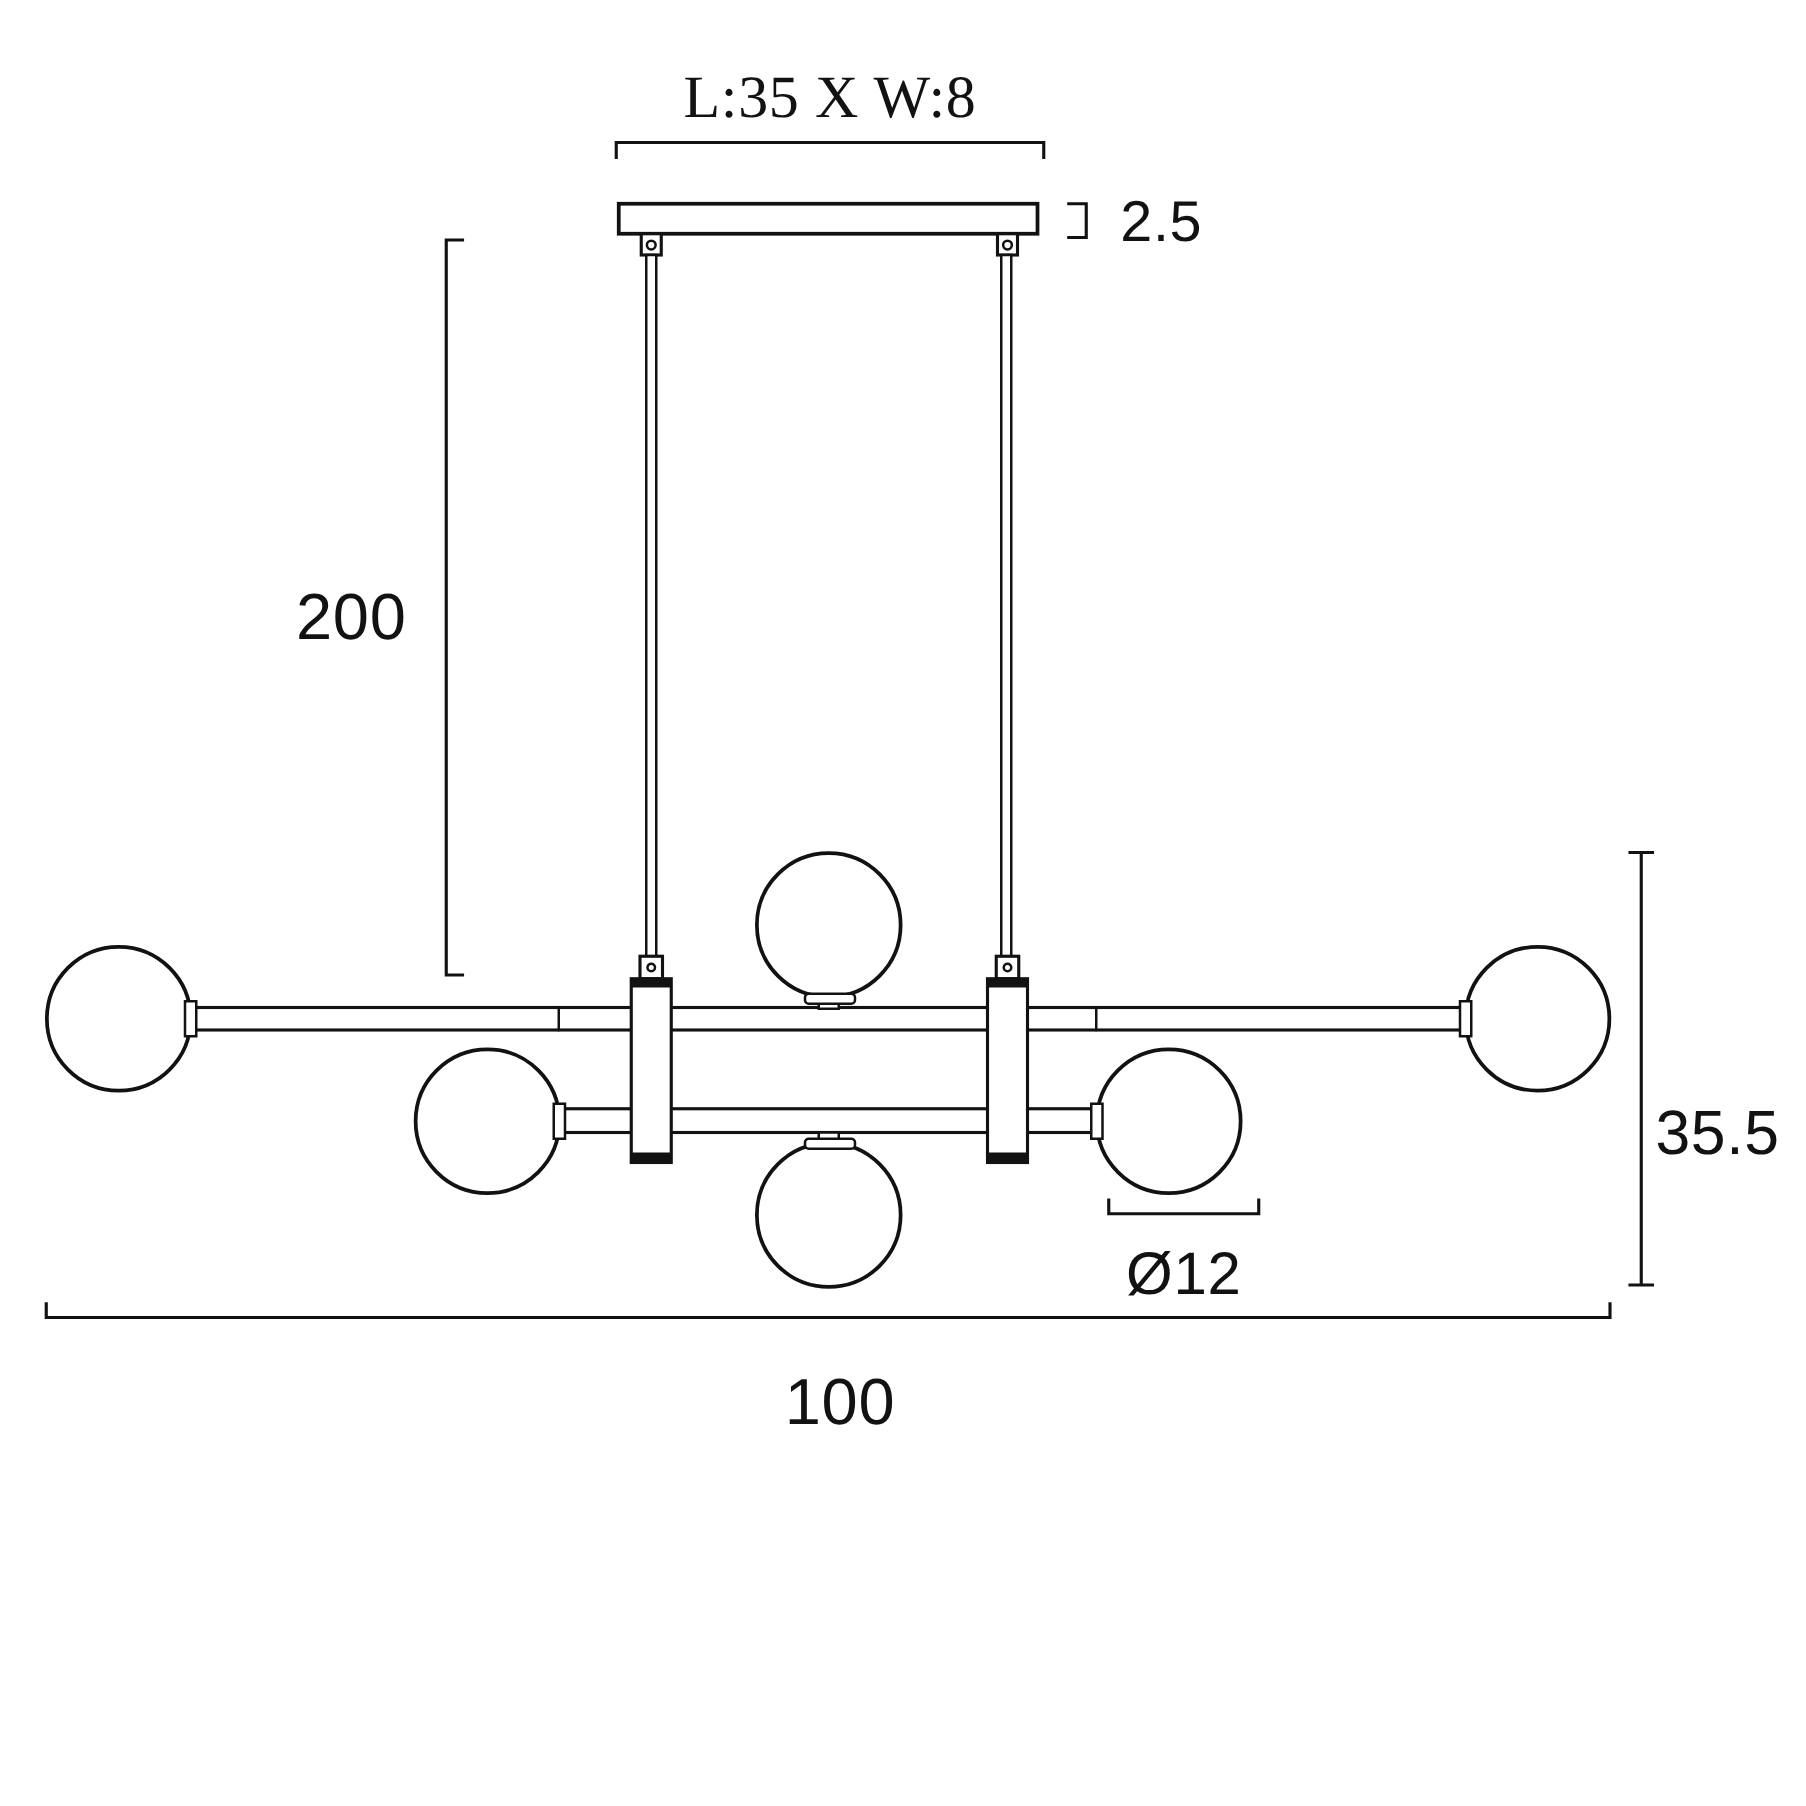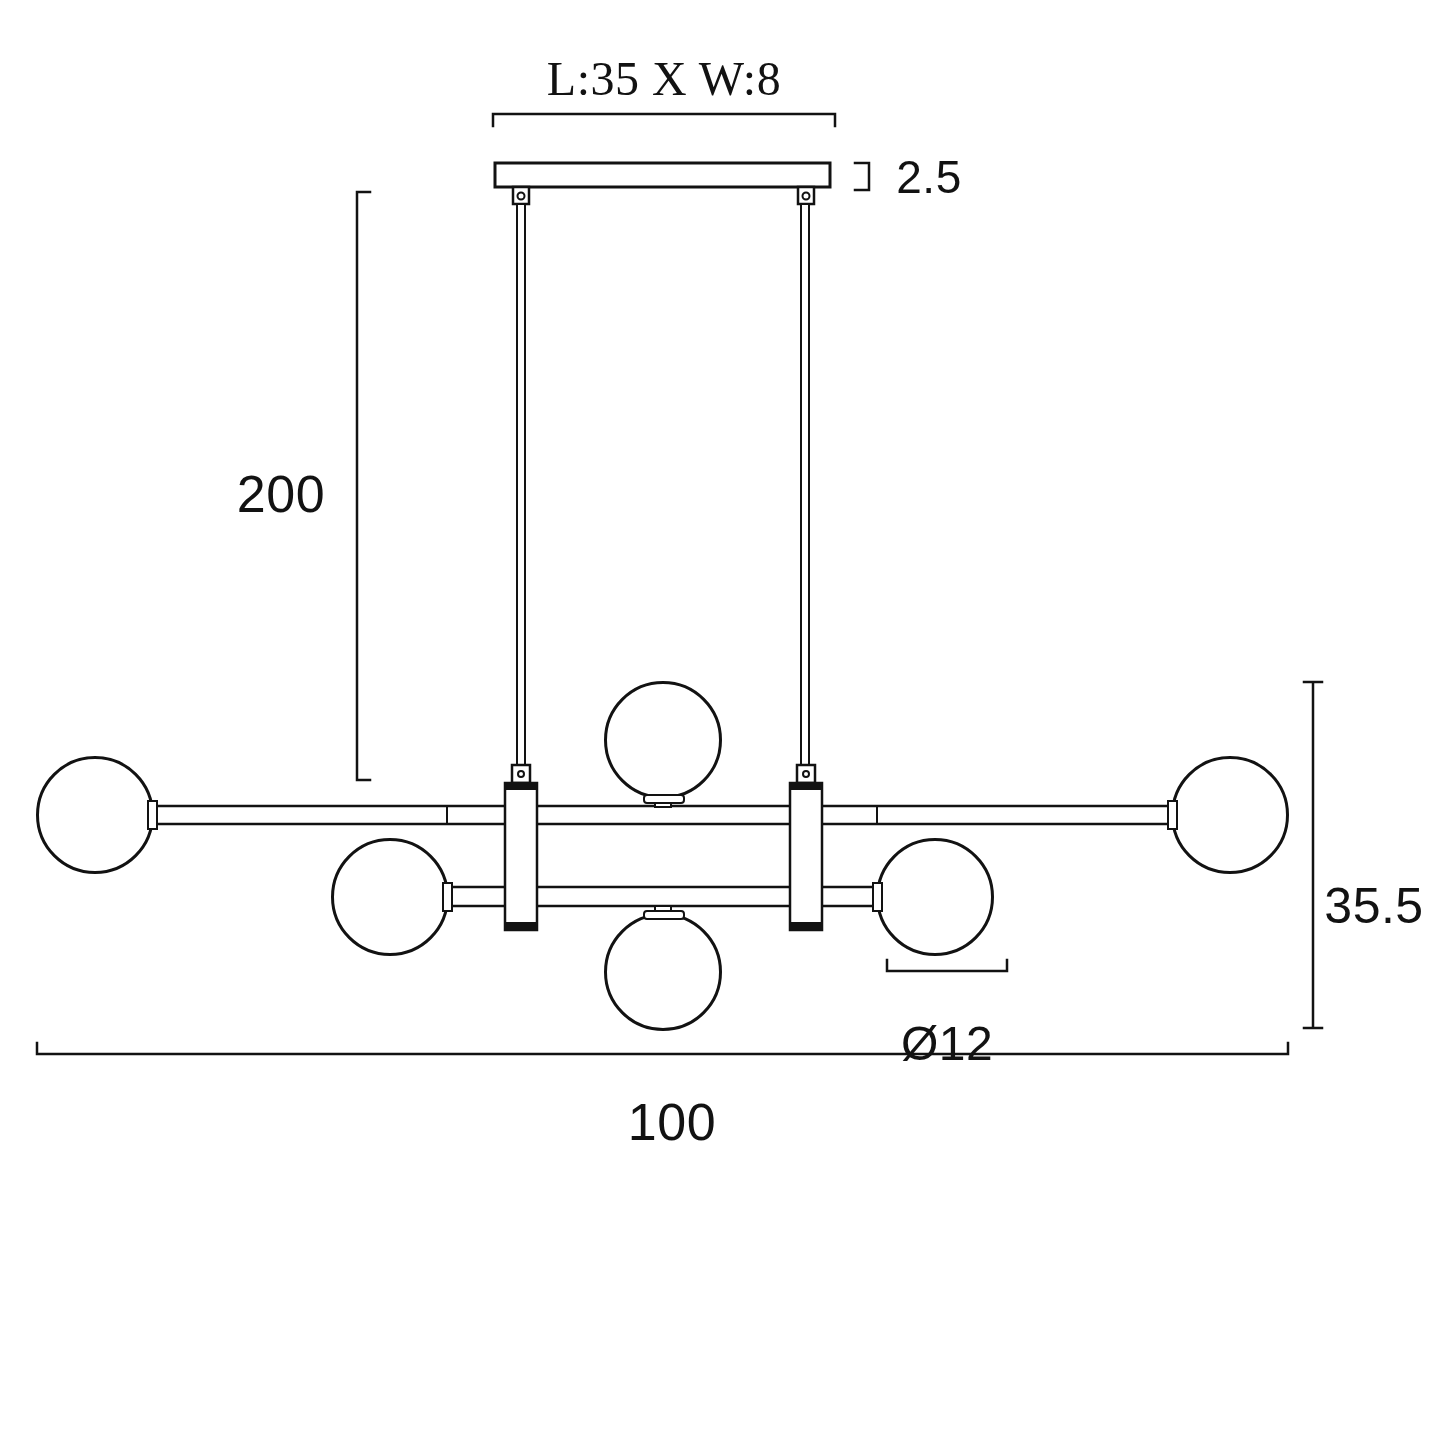--- a/index.html
+++ b/index.html
@@ -15,21 +15,21 @@
     position:absolute;
     color:#121212;
     white-space:nowrap;
     transform:translate(-50%,-50%);
     letter-spacing:0.5px;
   }
   .lbl-canopy   {left:664px; top:78px;  font-size:48px;font-family:Liberation Serif, serif;}
   .lbl-thick    {left:929px; top:177px; font-size:46px;}
   .lbl-drop     {left:281px; top:494px; font-size:52px;}
   .lbl-height   {left:1374px;top:858px; font-size:50px;margin-top:48px;}
-  .lbl-diam     {left:947px; top:1020px;font-size:48px;margin-top:23px;}
+  .lbl-diam     {left:947px; top:1020px;font-size:48px;}
   .lbl-width    {left:672px; top:1122px;font-size:52px;}
   .note{
     position:absolute;
     left:34px; top:1383px;
     font-size:34px;
     color:#121212;
     letter-spacing:0.2px;
     transform:none;
   }
 </style>

